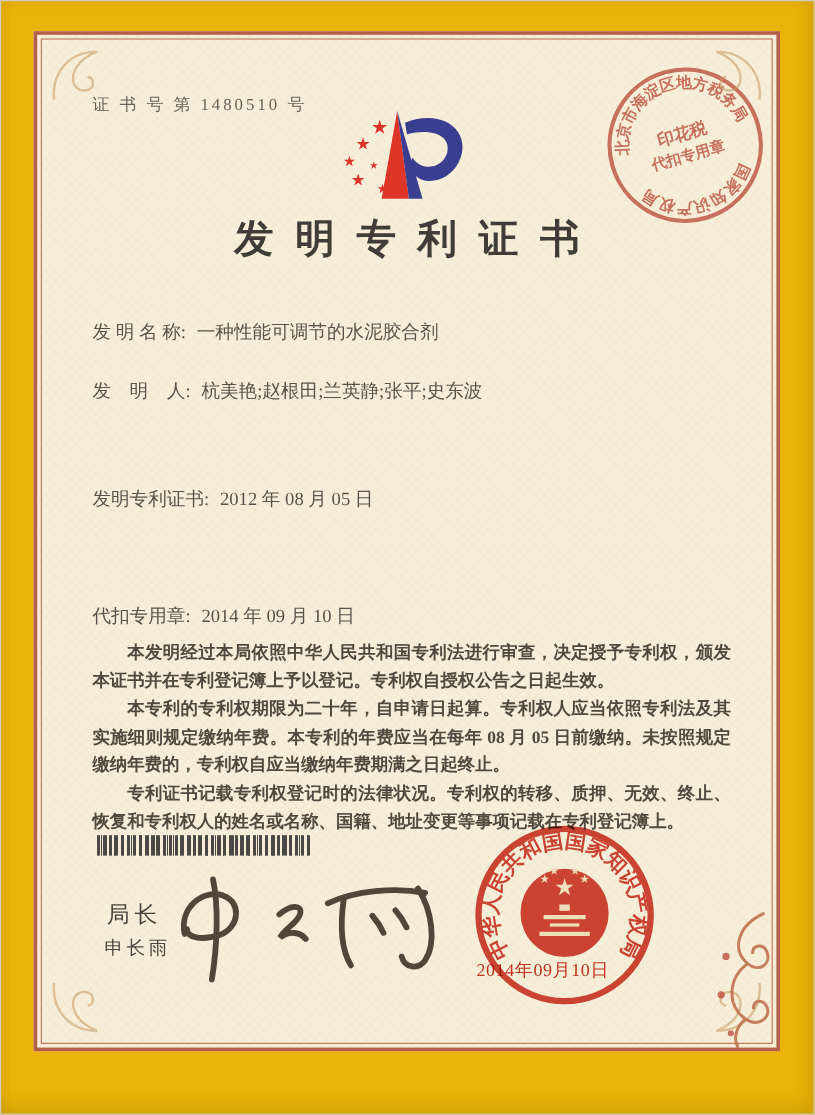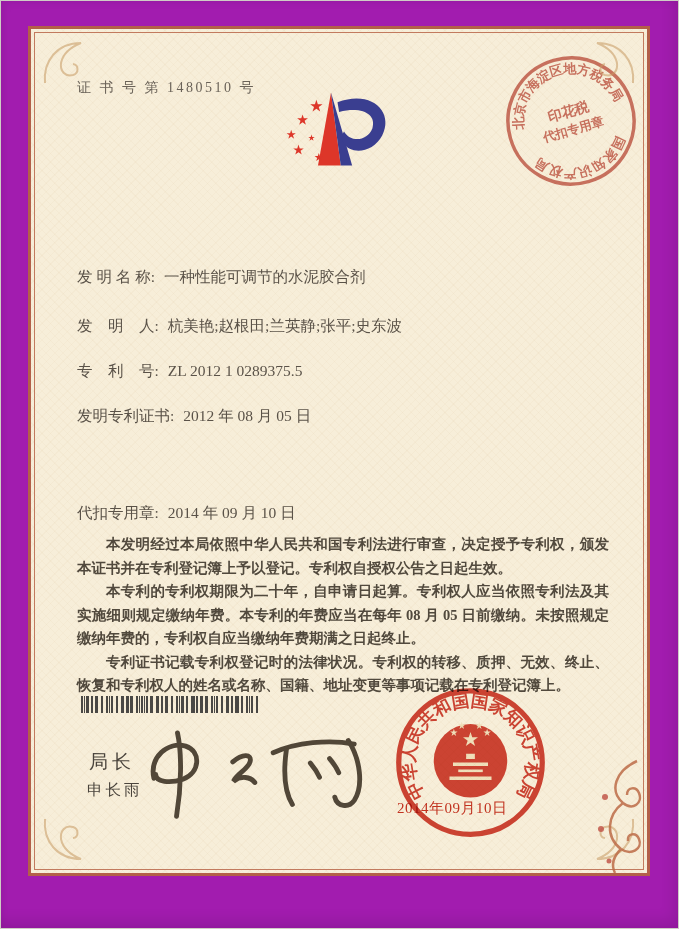--- a/index.html
+++ b/index.html
@@ -1,17 +1,17 @@
 <!DOCTYPE html>
 <html><head>
 <meta charset="utf-8">
 <style>
   html,body{margin:0;padding:0;background:#e9e7e2;}
   .photo{
-    position:relative;width:679px;height:929px;background:#a21caf;overflow:hidden;
+    position:relative;width:679px;height:929px;background:#eab308;overflow:hidden;
     font-family:"Liberation Serif","DejaVu Serif",serif;
     box-shadow:inset 0 0 0 1px #cfccc6, inset -5px -8px 14px rgba(0,0,0,.10), inset 4px 3px 8px rgba(0,0,0,.05);
   }
   .sheet{
     position:absolute;left:28px;top:26px;width:622px;height:850px;box-sizing:border-box;
     border:3px solid #b35f49;background:#f7eed9;
   }
   .innerline{position:absolute;inset:3px;border:1px solid #c27a5e;pointer-events:none;}
   .texture{position:absolute;inset:0;
     background:
@@ -66,29 +66,27 @@
       <polygon points="64,10 90,100 76,100" fill="#3a3e90"></polygon>
       <path d="M72,22 C114,6 142,34 127,63 C116,84 89,88 79,72 C77,67 77,62 80,58 C88,72 109,70 115,54 C120,37 103,27 74,34 Z" fill="#3a3e90"></path>
       <use href="#star5" transform="translate(46,27) scale(.8)" fill="#dd3629"></use>
       <use href="#star5" transform="translate(29,44) scale(.7)" fill="#dd3629"></use>
       <use href="#star5" transform="translate(15,62) scale(.6)" fill="#dd3629"></use>
       <use href="#star5" transform="translate(24,81) scale(.68)" fill="#dd3629"></use>
       <use href="#star5" transform="translate(40,66) scale(.42)" fill="#dd3629"></use>
       <use href="#star5" transform="translate(49,90) scale(.55)" fill="#dd3629"></use>
     </svg>
 
+    <div class="title">发明专利证书</div>
 
     <div class="field" style="top:238px">
       <span class="flabel">发 明 名 称:</span><span class="fvalue">一种性能可调节的水泥胶合剂</span>
     </div>
     <div class="field" style="top:287px">
       <span class="flabel">发　明　人:</span><span class="fvalue">杭美艳;赵根田;兰英静;张平;史东波</span>
-    </div>
-    <div class="field" style="top:332px">
-      <span class="flabel">专　利　号:</span><span class="fvalue">ZL 2012 1 0289375.5</span>
     </div>
     <div class="field" style="top:377px">
       <span class="flabel">发明专利证书:</span><span class="fvalue">2012 年 08 月 05 日</span>
     </div>
     <div class="field" style="top:474px">
       <span class="flabel">代扣专用章:</span><span class="fvalue">2014 年 09 月 10 日</span>
     </div>
 
     <div class="paras">
       <p>本发明经过本局依照中华人民共和国专利法进行审查，决定授予专利权，颁发本证书并在专利登记簿上予以登记。专利权自授权公告之日起生效。</p>

